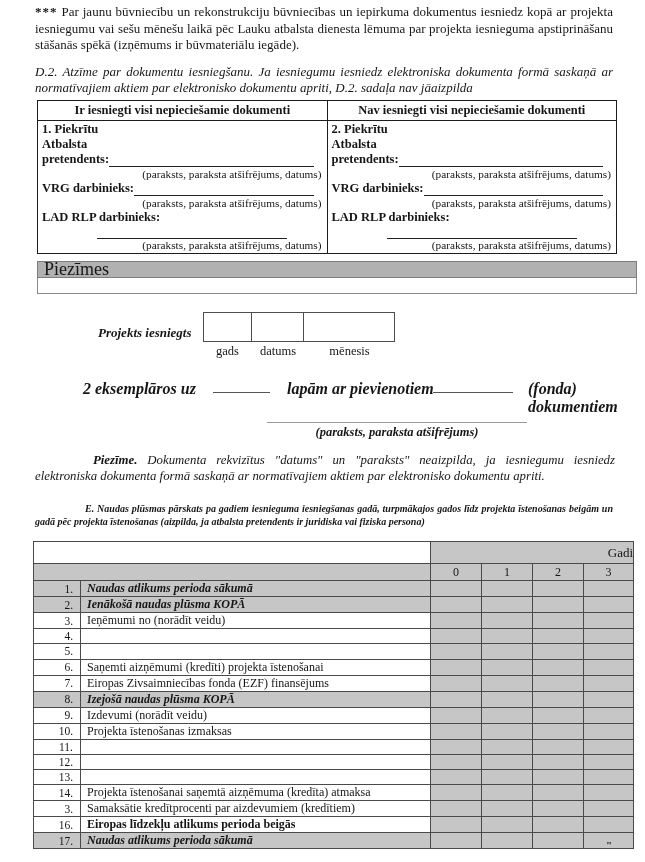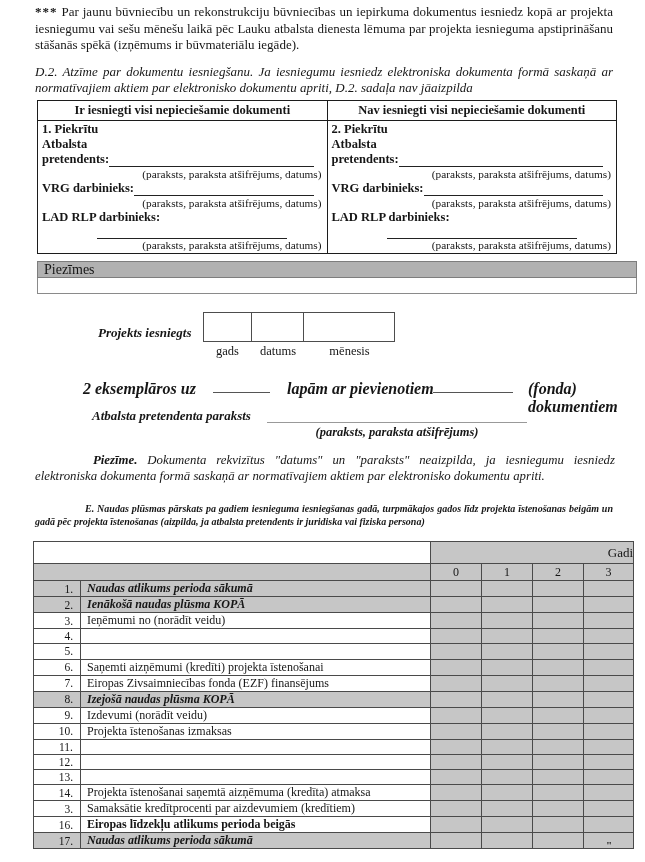--- a/index.html
+++ b/index.html
@@ -26,21 +26,21 @@
   .d2-table td{width:290px;height:131px;vertical-align:top;padding:1px 3px 0 4px;}
   .sig-cell div{white-space:nowrap;}
   .sig-line{font-weight:bold;font-size:12.5px;line-height:15px;}
   .flexline{display:flex;align-items:flex-end;}
   .blank{border-bottom:1px solid #222;height:13px;}
   .blank.fill{flex:1;margin-right:10px;}
   .cap{font-size:11.3px;line-height:14px;text-align:right;padding-right:2px;}
   .center-blank{height:13px;}
   .center-blank .blank{display:inline-block;width:190px;margin-left:55px;}
   
-  .piezimes-bar{position:absolute;top:261px;left:37px;width:592px;height:15px;background:var(--bar-gray);border:1px solid #7d7d7d;font-size:14px;line-height:15px;padding-left:6px;}
+  .piezimes-bar{position:absolute;top:261px;left:37px;width:592px;height:15px;background:var(--bar-gray);border:1px solid #7d7d7d;font-size:18px;line-height:15px;padding-left:6px;}
   .piezimes-row{position:absolute;top:278px;left:37px;width:598px;height:15px;background:#fff;border:1px solid #8a8a8a;border-top:none;}
   
   .projekts-label{position:absolute;top:325px;left:98px;font-weight:bold;font-style:italic;font-size:13px;}
   .date-boxes{position:absolute;top:312px;left:203px;display:flex;}
   .dbox{border:1px solid #4d4d4d;height:28px;background:#fff;}
   .dbox.b1{width:47px;}
   .dbox.b2{width:51px;border-left:none;}
   .dbox.b3{width:90px;border-left:none;}
   .date-captions{position:absolute;top:344px;left:203px;display:flex;font-size:12.5px;}
   .date-captions span{text-align:center;}
@@ -148,21 +148,20 @@
   </div>
 
   <div class="copies">
     <span class="t1">2 eksemplāros uz</span>
     <span class="blank bl1"></span>
     <span class="t2">lapām ar pievienotiem</span>
     <span class="blank bl2"></span>
     <span class="t3">(fonda) dokumentiem</span>
   </div>
 
-  <div class="paraksts-label">Atbalsta pretendenta paraksts</div>
   <div class="paraksts-line"></div>
   <div class="paraksts-caption">(paraksts, paraksta atšifrējums)</div>
 
   <p class="note"><b>Piezīme.</b><span> Dokumenta rekvizītus "datums" un "paraksts" neaizpilda, ja iesniegumu iesniedz elektroniska dokumenta formā saskaņā ar normatīvajiem aktiem par elektronisko dokumentu apriti.</span></p>
 
   <p class="e-heading">E. Naudas plūsmas pārskats pa gadiem iesnieguma iesniegšanas gadā, turpmākajos gados līdz projekta īstenošanas beigām un gadā pēc projekta īstenošanas (aizpilda, ja atbalsta pretendents ir juridiska vai fiziska persona)</p>
 
   <table class="e-table">
     <colgroup>
       <col style="width:47px">

